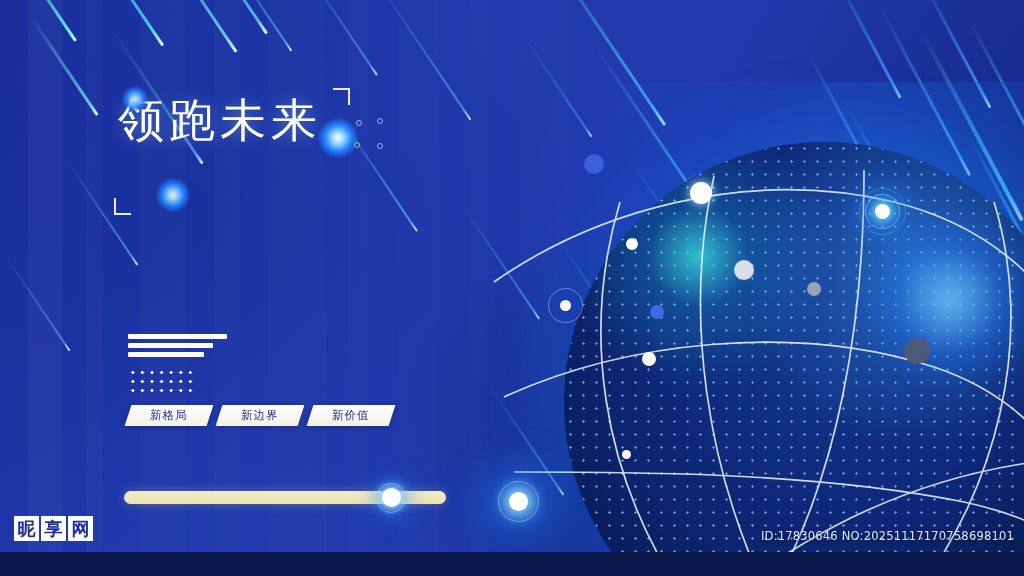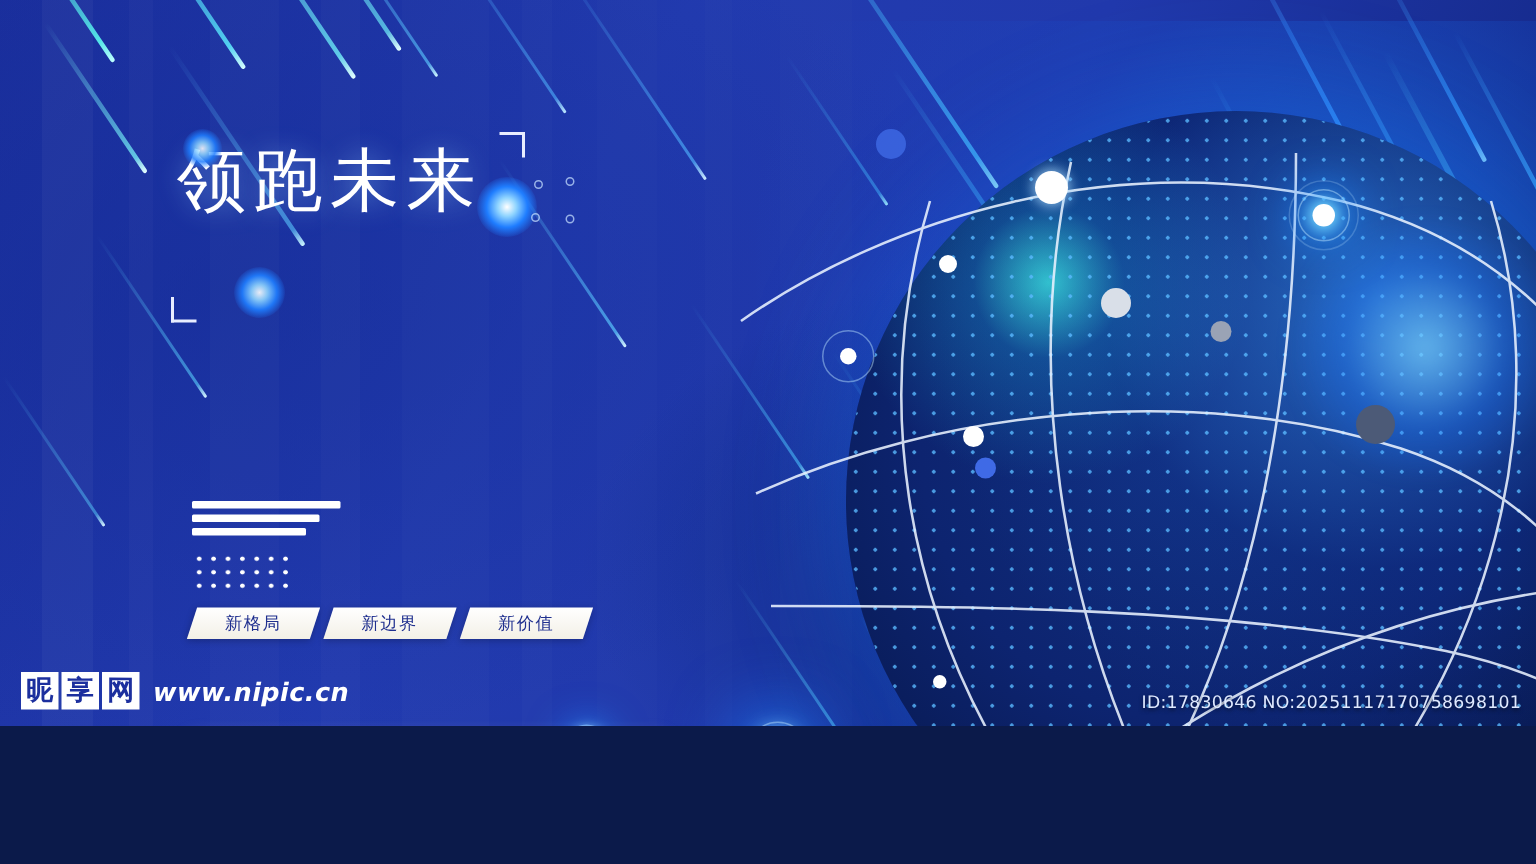--- a/index.html
+++ b/index.html
@@ -1,19 +1,19 @@
 <!DOCTYPE html>
 <html><head>
 <meta charset="utf-8">
 <style>
   html,body{margin:0;padding:0;background:#0b1a4a;}
   *{box-sizing:border-box;}
   #stage{
     position:relative;
-    width:1024px;height:484px;
+    width:1024px;height:552px;
     overflow:hidden;
     font-family:"Liberation Sans","DejaVu Sans",sans-serif;
     background:
       radial-gradient(ellipse 55% 70% at 72% 78%, rgba(8,40,120,.85) 0%, rgba(8,40,120,0) 62%),
       radial-gradient(ellipse 70% 90% at 14% 40%, rgba(20,44,150,.55) 0%, rgba(20,44,150,0) 70%),
       linear-gradient(118deg,#1b2f9e 0%,#223bb0 36%,#2139ac 58%,#162b8e 82%,#102467 100%);
   }
 
   
   .band{position:absolute;top:0;bottom:0;pointer-events:none;}
@@ -269,18 +269,17 @@
     <div class="knob-ring" style="left: 83%;"></div>
     <div class="knob" style="left: 83%;"></div>
   </div>
 
   <div class="wm">
     <div class="wm-logo">
       <b>昵</b>
       <b>享</b>
       <b>网</b>
     </div>
-    <div class="wm-url">www.nipic.cn</div>
   </div>
 
   <div class="idtext">ID:17830646 NO:20251117170758698101</div>
 
 </div>
 
 </body></html>

